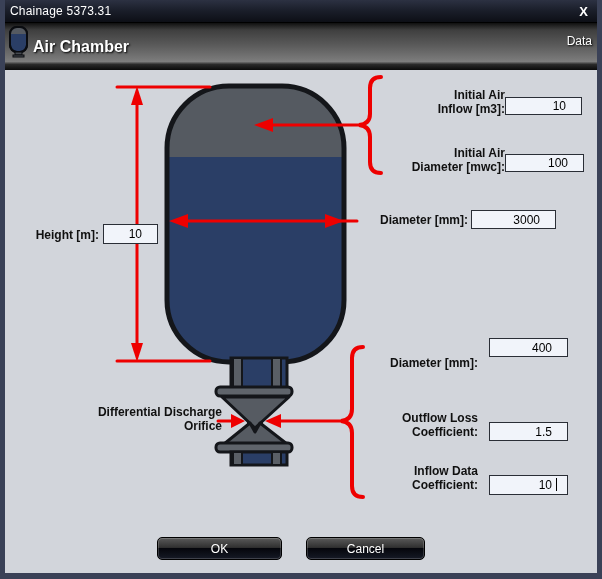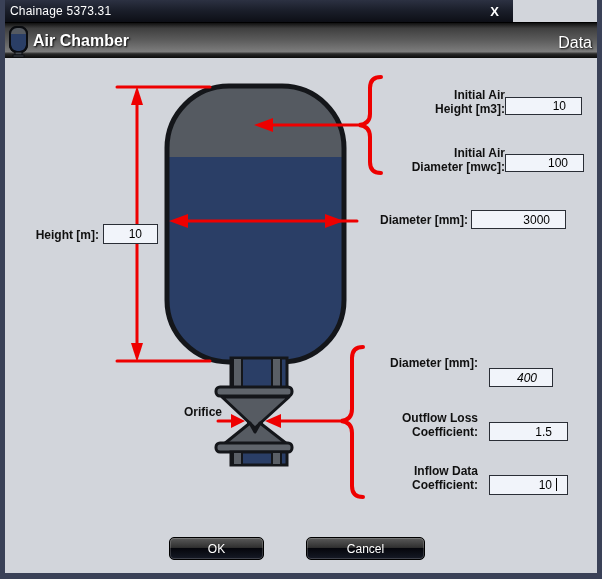--- a/index.html
+++ b/index.html
@@ -9,30 +9,30 @@
     --window-border:#3a4157;
     --content-bg:#d2d5db;
   }
   *{box-sizing:border-box;margin:0;padding:0;}
   body{margin:0;font-family:"Liberation Sans",sans-serif;background:#888;}
   .window{position:relative;width:602px;height:579px;background:var(--content-bg);
     border-left:5px solid var(--window-border);
     border-right:5px solid var(--window-border);
     border-bottom:6px solid var(--window-border);
     overflow:hidden;}
-  .titlebar{position:absolute;top:0;left:-5px;width:513px;height:22px;
+  .titlebar{position:absolute;top:0;left:-5px;width:602px;height:22px;
     background:linear-gradient(180deg,#2c3142 0%,#1b1f2b 45%,#0d0f16 100%);
     color:#fff;font-size:12px;display:flex;align-items:center;padding:0 10px;}
   .titlebar .title{flex:1;letter-spacing:0.2px;}
   .titlebar .close{color:#fff;font-weight:bold;font-size:13px;cursor:pointer;padding:0 4px;}
-  .header{position:absolute;top:22px;left:-5px;width:602px;height:36px;
+  .header{position:absolute;top:22px;left:-5px;width:602px;height:48px;
     background:linear-gradient(180deg,#101010 0%,#3f3f3f 15%,#5b5b5b 48%,#7d7d7d 82%,#2a2a2a 88%,#0a0a0a 100%);
     color:#fff;display:flex;align-items:center;border-top:1px solid #000;}
   .header .app-title{font-size:16px;font-weight:bold;margin-left:33px;text-shadow:1px 1px 2px #000;}
-  .header .right-label{position:absolute;right:10px;top:11px;font-size:16px;text-shadow:1px 1px 2px #000;margin-left:42px;}
+  .header .right-label{position:absolute;right:10px;top:11px;font-size:12px;text-shadow:1px 1px 2px #000;margin-left:42px;}
   .header-icon{position:absolute;left:7px;top:2px;}
   svg.overlay{position:absolute;left:-5px;top:0;width:602px;height:579px;pointer-events:none;}
   .red-line{stroke:var(--accent-red);stroke-width:3;fill:none;stroke-linecap:round;}
   .red-brace{stroke:var(--accent-red);stroke-width:4;fill:none;stroke-linecap:round;}
   .red-fill{fill:var(--accent-red);stroke:none;}
   .vessel-outline{stroke:#14161a;}
   .fld-label{position:absolute;font-size:12px;font-weight:bold;color:#101010;text-align:right;line-height:14px;white-space:nowrap;}
   .fld-input{position:absolute;background:#f1f4fa;border:1px solid #2a2e36;font-size:12px;
     font-family:"Liberation Sans",sans-serif;text-align:right;padding:0 15px 0 0;color:#000;}
   .caret{position:absolute;width:1px;height:13px;background:#000;z-index:5;}
@@ -114,58 +114,59 @@
       <line x1="218" y1="421" x2="233" y2="421" class="red-line"></line>
       <polygon points="245,421 231,414 231,428" class="red-fill"></polygon>
       <line x1="341" y1="421" x2="277" y2="421" class="red-line"></line>
       <polygon points="265,421 281,414 281,428" class="red-fill"></polygon>
       <path d="M363,347 Q352,347 352,358 L352,409 Q352,420 341,421 Q352,422 352,433 L352,486 Q352,497 363,497" class="red-brace"></path>
     </g>
   </svg>
 
   <div class="fld-label" style="top:88px;right:calc(602px - 505px - 5px);">
     <div>Initial Air</div>
-    <div>Height [m3]:</div>
+    <div>Inflow [m3]:</div>
   </div>
   <input class="fld-input" style="left: 500px; top: 97px; width: 77px; height: 18px;" value="10">
 
   <div class="fld-label" style="top:146px;right:calc(602px - 505px - 5px);">
     <div>Initial Air</div>
     <div>Diameter [mwc]:</div>
   </div>
   <input class="fld-input" style="left: 500px; top: 154px; width: 79px; height: 18px;" value="100">
 
   <div class="fld-label" style="top:213px;right:calc(602px - 468px - 5px);">
     <div>Diameter [mm]:</div>
   </div>
-  <input class="fld-input" style="left: 466px; top: 210px; width: 95px; height: 19px; text-align: right;" value="3000">
+  <input class="fld-input" style="left: 466px; top: 210px; width: 85px; height: 19px; text-align: right;" value="3000">
 
   <div class="fld-label" style="top:228px;right:calc(602px - 99px - 5px);">
     <div>Height [m]:</div>
   </div>
   <input class="fld-input" style="left: 98px; top: 224px; width: 55px; height: 20px;" value="10">
 
   <div class="fld-label" style="top:356px;right:calc(602px - 478px - 5px);">
     <div>Diameter [mm]:</div>
   </div>
-  <input class="fld-input" style="left: 484px; top: 368px; width: 64px; height: 19px; font-style: italic;" value="400">
+  <input class="fld-input" style="left: 484px; top: 338px; width: 79px; height: 19px;" value="400">
 
   <div class="fld-label" style="top:411px;right:calc(602px - 478px - 5px);margin-left:8px;">
     <div>Outflow Loss</div>
     <div>Coefficient:</div>
   </div>
   <input class="fld-input" style="left: 484px; top: 422px; width: 79px; height: 19px;" value="1.5">
 
   <div class="fld-label" style="top:464px;right:calc(602px - 478px - 5px);">
     <div>Inflow Data</div>
     <div>Coefficient:</div>
   </div>
   <input class="fld-input" style="left: 484px; top: 475px; width: 79px; height: 20px;" value="10">
   <div class="caret" style="left:551px;top:478px;"></div>
 
   <div class="fld-label" style="top:405px;right:calc(602px - 222px - 5px);">
+    <div>Differential Discharge</div>
     <div>Orifice</div>
   </div>
 
-  <button class="btn" style="left:164px;top:537px;width:95px;">OK</button>
+  <button class="btn" style="left:152px;top:537px;width:125px;">OK</button>
   <button class="btn" style="left:301px;top:537px;width:119px;">Cancel</button>
 
 </div>
 
 </body></html>

